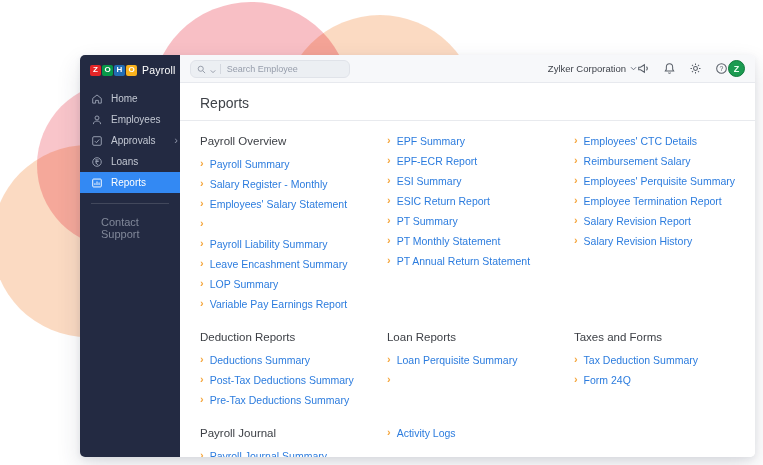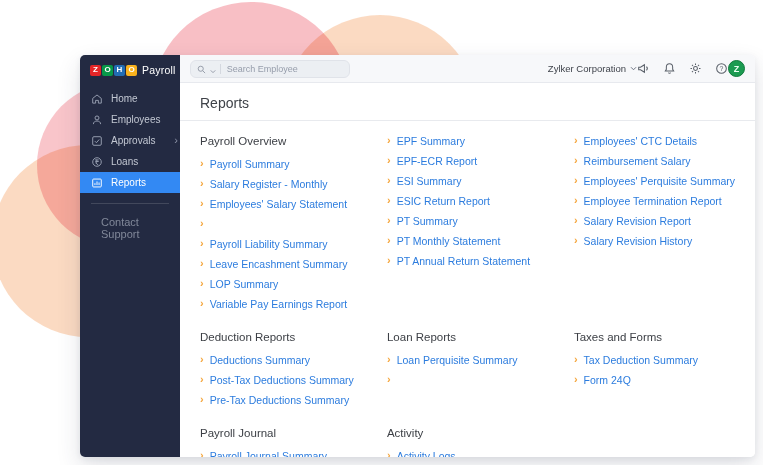--- a/index.html
+++ b/index.html
@@ -343,21 +343,20 @@
           <section class="report-section">
             <h3>Payroll Journal</h3>
             <div class="link-list">
               <div class="report-link">
                 <span class="link-chevron">›</span>
                 <a>Payroll Journal Summary</a>
               </div>
             </div>
           </section>
           <section class="report-section">
-            <h3>Activity</h3>
             <div class="link-list">
               <div class="report-link">
                 <span class="link-chevron">›</span>
                 <a>Activity Logs</a>
               </div>
             </div>
           </section>
         </div>
     </div>
   </div>

